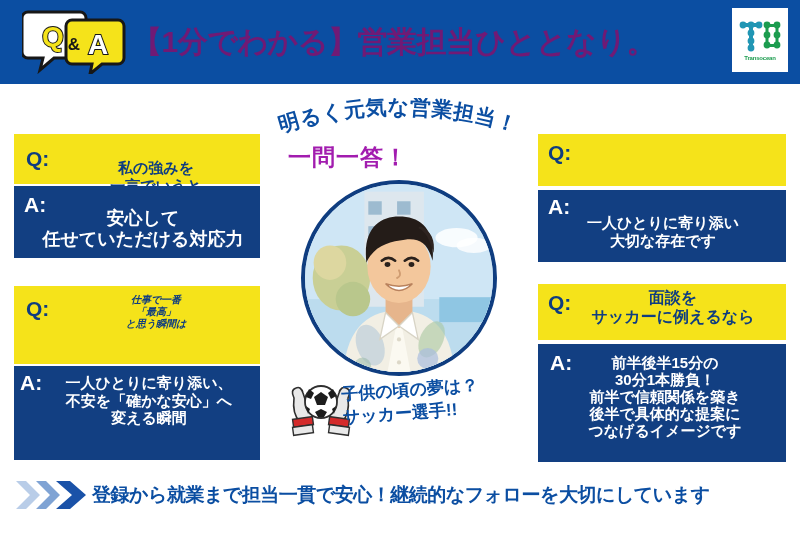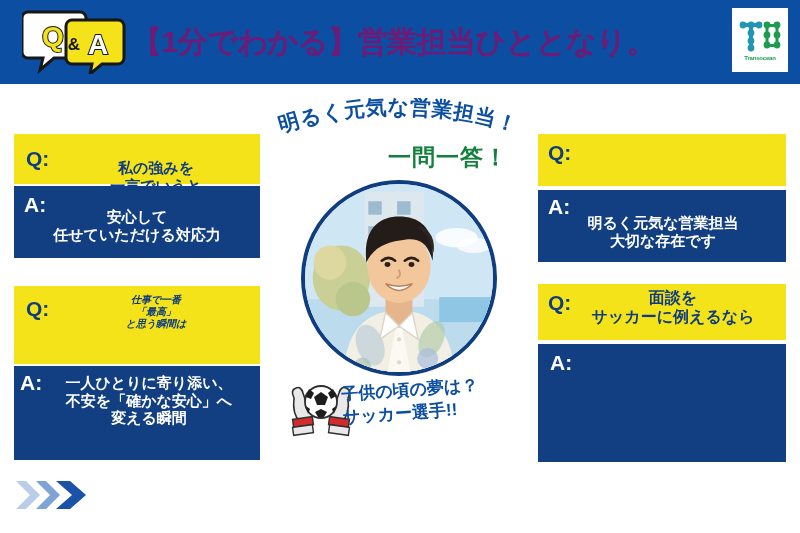--- a/index.html
+++ b/index.html
@@ -95,21 +95,21 @@
   #a2 { left: 14px; top: 366px; width: 246px; height: 94px; }
   
   #q3 { left: 538px; top: 134px; width: 248px; height: 52px; }
   #a3 { left: 538px; top: 190px; width: 248px; height: 72px; }
   #q4 { left: 538px; top: 284px; width: 248px; height: 56px; }
   #a4 { left: 538px; top: 344px; width: 248px; height: 118px; }
 
   #q1-label { left: 12px; top: 14px; font-size: 21px; }
   #q1-body  { left: 44px; top: 25px; width: 196px; font-size: 15px; }
   #a1-label { left: 10px; top: 8px; font-size: 21px; }
-  #a1-body  { left: 6px; top: 22px; width: 234px; font-size: 15px; }
+  #a1-body  { left: 12px; top: 22px; width: 234px; font-size: 18px; }
 
   #q2-label { left: 12px; top: 12px; font-size: 21px; }
   #q2-body  { left: 44px; top: 8px; width: 196px; font-size: 10px; font-style: italic; }
   #a2-label { left: 6px; top: 6px; font-size: 21px; }
   #a2-body  { left: 28px; top: 8px; width: 214px; font-size: 15px; text-align: center; }
 
   #q3-label { left: 10px; top: 8px; font-size: 21px; }
   #q3-body  { left: 42px; top: 6px; width: 198px; font-size: 15px; }
   #a3-label { left: 10px; top: 6px; font-size: 21px; }
   #a3-body  { left: 14px; top: 24px; width: 222px; font-size: 15px; }
@@ -122,22 +122,22 @@
   
   #arc-title {
     position: absolute;
     left: 248px; top: 98px;
     width: 300px; height: 46px;
   }
   #sub-title {
     position: absolute;
     left: 288px; top: 142px;
     width: 220px;
-    text-align: right;
-    color: #15803d;
+    text-align: left;
+    color: #a21caf;
     font-size: 23px;
     font-weight: bold;
     letter-spacing: 1px;
   }
   #portrait {
     position: absolute;
     left: 301px; top: 180px;
     width: 196px; height: 196px;
     border-radius: 50%;
     border: 4px solid #0f3d80;
@@ -344,35 +344,41 @@
     <span class="qa-body" id="a2-body">一人ひとりに寄り添い、
 不安を「確かな安心」へ
 変える瞬間</span>
   </div>
 
   <div class="qbox" id="q3">
     <span class="qa-label" id="q3-label">Q:</span>
   </div>
   <div class="abox" id="a3">
     <span class="qa-label" id="a3-label">A:</span>
-    <span class="qa-body" id="a3-body">明るく元気な営業担当
+    <span class="qa-body" id="a3-body">一人ひとりに寄り添い
 大切な存在です</span>
   </div>
 
   <div class="qbox" id="q4">
     <span class="qa-label" id="q4-label">Q:</span>
     <span class="qa-body" id="q4-body">面談を
 サッカーに例えるなら</span>
   </div>
   <div class="abox" id="a4">
     <span class="qa-label" id="a4-label">A:</span>
+    <span class="qa-body" id="a4-body">前半後半15分の
+30分1本勝負！
+前半で信頼関係を築き
+後半で具体的な提案に
+つなげるイメージです</span>
   </div>
 
   <div id="footer-bar"></div>
   <div id="footer-arrows">
     <svg viewBox="0 0 78 34" width="78" height="34">
       <polygon points="2,3 16,17 2,31 12,31 26,17 12,3" fill="#b9cde8"></polygon>
       <polygon points="22,3 36,17 22,31 32,31 46,17 32,3" fill="#7fa3d4"></polygon>
       <polygon points="42,3 58,17 42,31 56,31 72,17 56,3" fill="#1a52a8"></polygon>
     </svg>
   </div>
+  <div id="footer-text">登録から就業まで担当一貫で安心！継続的なフォローを大切にしています</div>
 
 </div>
 
 </body></html>

